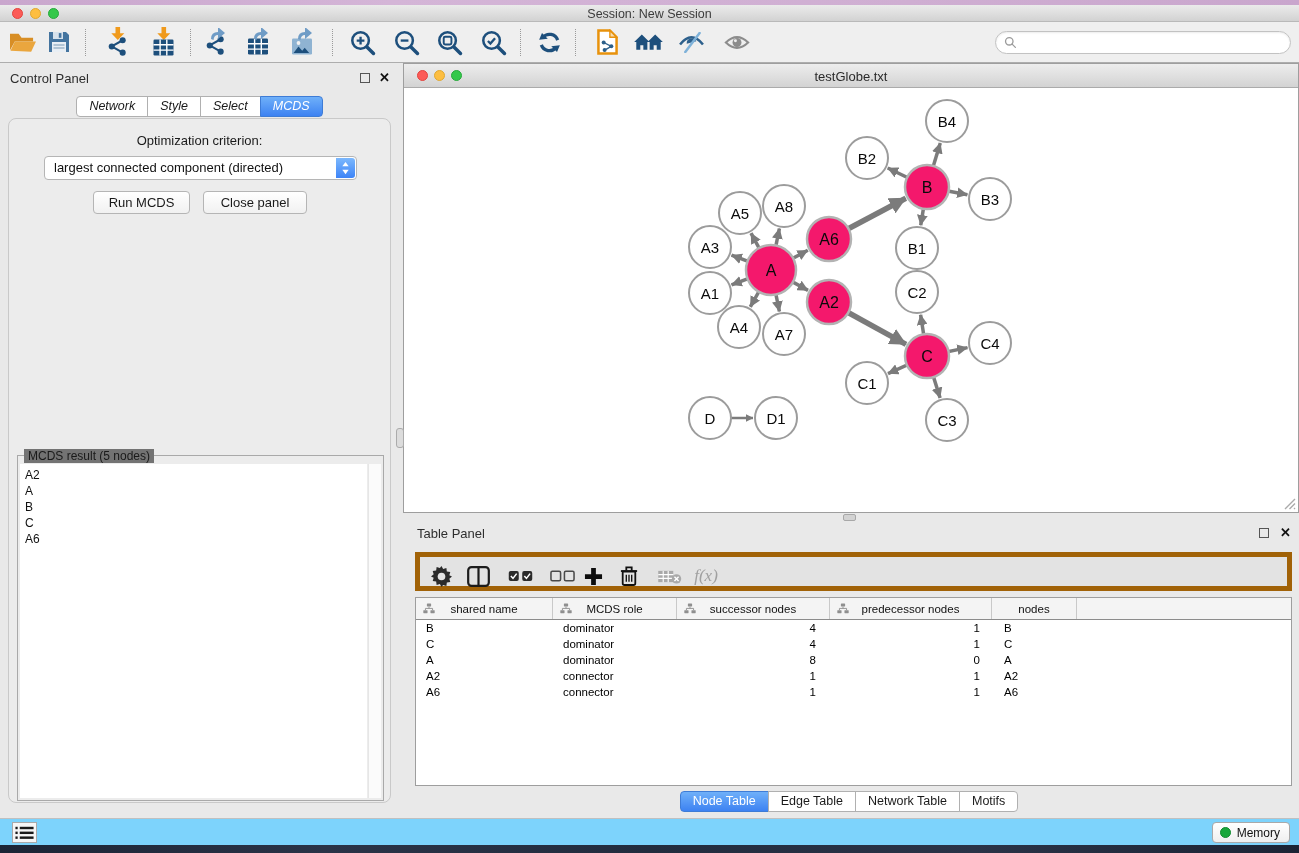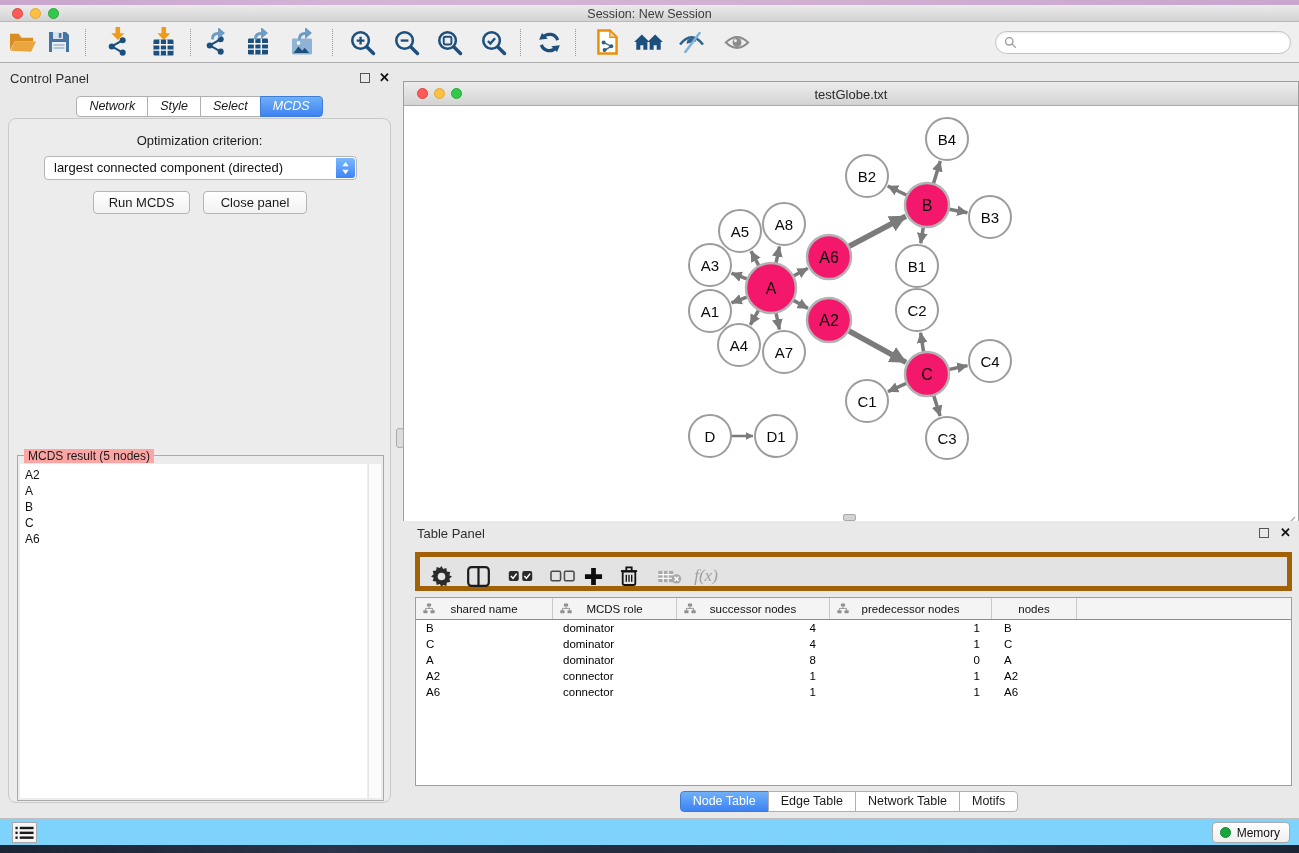--- a/index.html
+++ b/index.html
@@ -35,27 +35,27 @@
   .tab:last-child { border-radius:0 4px 4px 0; }
   .tab.active { background:linear-gradient(#6fb0f9,#3d82f2); border-color:#3e7cd6; color:#fff; }
   #cp-card { position:absolute; left:8px; top:55px; width:383px; height:685px; background:#ececec; border:1px solid #c9c9c9; border-radius:8px; }
   #opt-label { position:absolute; left:0; right:0; top:14px; text-align:center; font-size:13px; color:#1a1a1a; }
   #criterion { position:absolute; left:35px; top:37px; width:313px; height:24px; background:#fff; border:1px solid #b5b5b5; border-radius:4px; font-size:13px; color:#111; line-height:22px; padding-left:9px; }
   #criterion .stepper { position:absolute; right:1px; top:1px; bottom:1px; width:19px; border-radius:0 3px 3px 0; background:linear-gradient(#7cb8fd,#3d84f7); display:flex; align-items:center; justify-content:center; }
   .btn { position:absolute; height:23px; background:linear-gradient(#ffffff,#f1f1f1); border:1px solid #b5b5b5; border-radius:4px; font-size:13px; color:#1a1a1a; text-align:center; line-height:21px; }
   #run-btn { left:84px; top:72px; width:97px; }
   #closep-btn { left:194px; top:72px; width:104px; }
   #result-group { position:absolute; left:8px; top:336px; width:367px; height:346px; border:1px solid #a9a9a9; }
-  #result-title { position:absolute; left:6px; top:-7px; background:#fca5a5; padding:0 4px; font-size:12px; color:#1a1a1a; }
+  #result-title { position:absolute; left:6px; top:-7px; background:#737373; padding:0 4px; font-size:12px; color:#1a1a1a; }
   #result-list { position:absolute; left:2px; top:8px; right:16px; bottom:2px; background:#fff; font-size:12px; color:#111; padding:3px 0 0 5px; }
   #result-list .item { height:16px; line-height:16px; }
   #result-scroll { position:absolute; right:2px; top:8px; bottom:2px; width:13px; background:#fbfbfb; border-left:1px solid #e6e6e6; }
 
   
-  #net-window { left:403px; top:63px; width:896px; height:450px; background:#fff; border:1px solid #9e9e9e;margin-top:18px; }
+  #net-window { left:403px; top:63px; width:896px; height:450px; background:#fff; border:1px solid #9e9e9e; }
   #net-titlebar { position:absolute; left:0; top:0; right:0; height:24px; background:linear-gradient(#ededed,#d3d3d3); border-bottom:1px solid #ababab; }
   #net-titlebar .title { position:absolute; left:0; right:0; top:5px; text-align:center; font-size:13px; color:#2a2a2a; }
   #net-canvas { position:absolute; left:0; top:24px; right:0; bottom:0; background:#fff; }
   #graph-svg-holder, #graph-svg-holder svg { position:absolute; left:0; top:0; width:894px; height:424px; }
   #resize-grip { position:absolute; right:2px; bottom:2px; width:14px; height:14px; }
   #v-thumb { left:396px; top:428px; width:8px; height:20px; background:#dcdcdc; border:1px solid #ababab; border-radius:3px; }
   #h-thumb { left:843px; top:514px; width:13px; height:7px; background:#d3d3d3; border:1px solid #a8a8a8; border-radius:2px; }
 
   
   #table-panel { left:399px; top:521px; width:900px; height:297px; background:#e9e9e9; }

